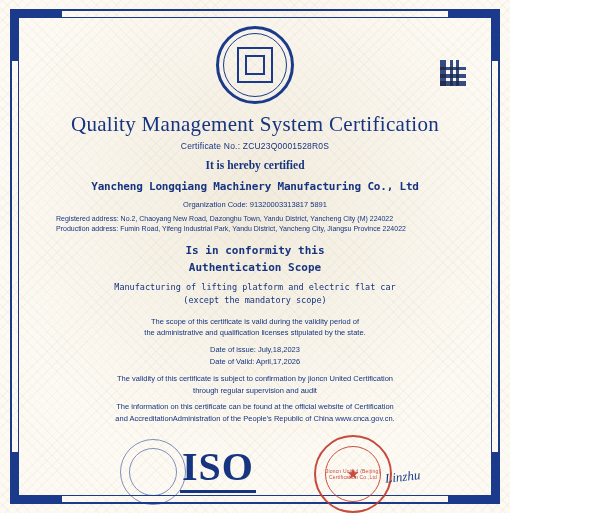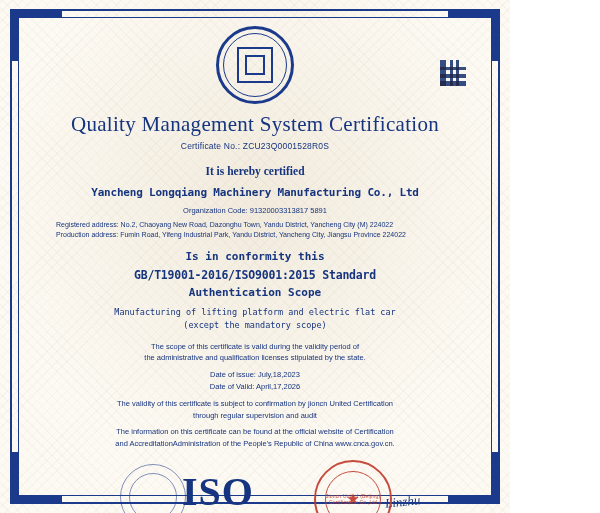--- a/index.html
+++ b/index.html
@@ -93,21 +93,21 @@
     font-size:21px;
     letter-spacing:.3px;
     color:#16347f;
   }
   .cert-no{
     margin-top:4px;
     font-size:8.5px;
     letter-spacing:.2px;
   }
   .hereby{
-    margin-top:14px;
+    margin-top:8px;
     font-size:11.5px;
     font-weight:bold;
     font-family:"Liberation Serif", serif;
     text-align:center;
   }
   .company{
     margin-top:9px;
     font-size:11px;
     font-weight:bold;
     font-family:"DejaVu Sans Mono", monospace;
@@ -267,21 +267,20 @@
     <div class="company">Yancheng Longqiang Machinery Manufacturing Co., Ltd</div>
 
     <div class="org-code">Organization Code: 91320003313817 5891</div>
 
     <div class="addr-block">
       <div>Registered address: No.2, Chaoyang New Road, Dazonghu Town, Yandu District, Yancheng City (M) 224022</div>
       <div>Production address: Fumin Road, Yifeng Industrial Park, Yandu District, Yancheng City, Jiangsu Province 224022</div>
     </div>
 
     <div class="conformity">Is in conformity this</div>
-    <div class="standard">GB/T19001-2016/ISO9001:2015 Standard</div>
     <div class="scope-head">Authentication Scope</div>
 
     <div class="scope-body">
       <div>Manufacturing of lifting platform and electric flat car</div>
       <div>(except the mandatory scope)</div>
     </div>
 
     <div class="validity">
       <div>The scope of this certificate is valid during the validity period of</div>
       <div>the administrative and qualification licenses stipulated by the state.</div>

